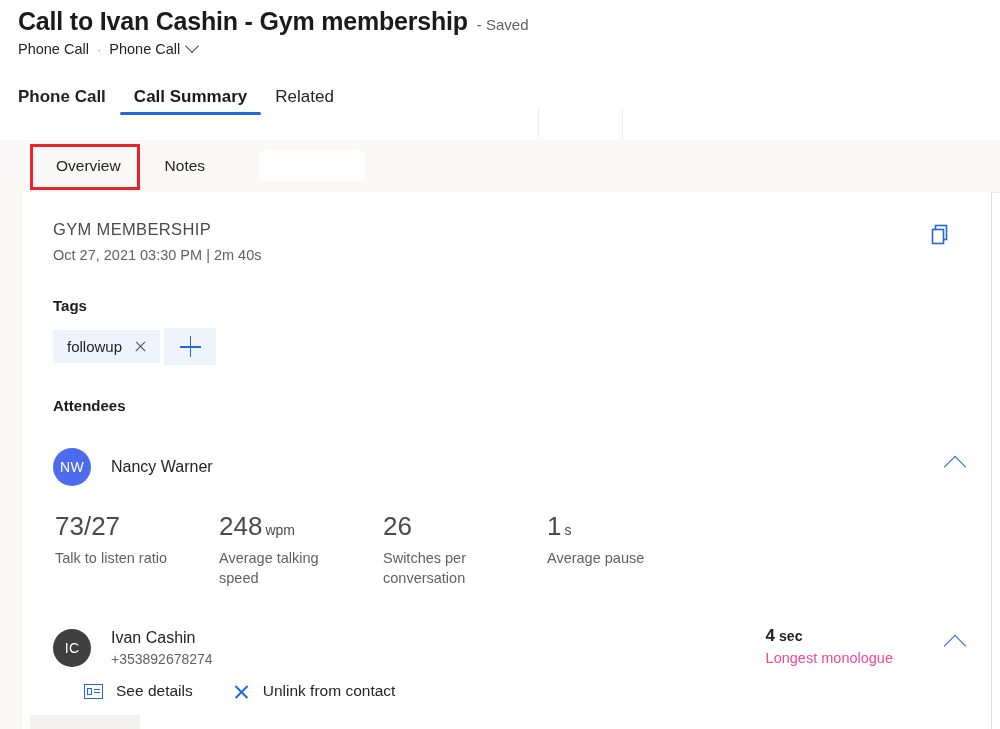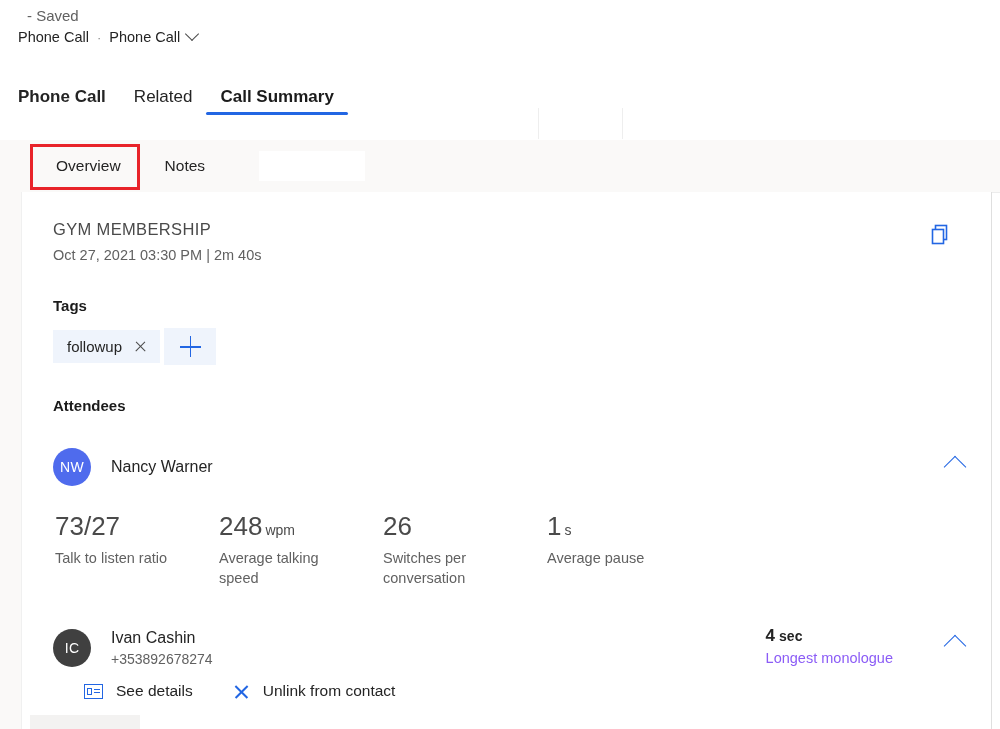--- a/index.html
+++ b/index.html
@@ -326,21 +326,21 @@
     max-width: 130px;
   }
 
   .mono-stat {
     position: absolute;
     right: 90px;
     top: 0px;
   }
   .mono-value { font-size: 17px; font-weight: bold; color: #242424; }
   .mono-unit { font-size: 14px; font-weight: bold; color: #242424; margin-left: 4px; }
-  .mono-label { font-size: 14.5px; color: #8b5cf6; margin-top: 4px; }
+  .mono-label { font-size: 14.5px; color: #ec4899; margin-top: 4px; }
 
   
   .action-row {
     position: absolute;
     left: 62px;
     top: 490px;
     display: flex;
     align-items: center;
     gap: 40px;
   }
@@ -399,41 +399,42 @@
     background: #f3f2f1;
   }
 </style>
 </head>
 <body>
 
 <div id="root">
 
   <div class="record-header">
     <div class="record-title-line">
+      <span class="record-title">Call to Ivan Cashin - Gym membership</span>
       <span class="record-saved">- Saved</span>
     </div>
     <div class="record-subline">
       <span>Phone Call</span>
       <span class="sep">·</span>
       <span class="entity-picker">
         <span>Phone Call</span>
         <span class="chev-sm"></span>
       </span>
     </div>
   </div>
 
   <div class="primary-tabs">
     <div class="ptab bold-static">
       <span>Phone Call</span>
     </div>
+    <div class="ptab selected">
+      <span>Call Summary</span>
+    </div>
     <div class="ptab">
       <span>Related</span>
-    </div>
-    <div class="ptab selected">
-      <span>Call Summary</span>
     </div>
   </div>
 
   <div class="cmd-sep" style="left:538px;"></div>
   <div class="cmd-sep" style="left:622px;"></div>
 
   <div class="subtab-strip">
     <div class="subtabs">
       <div class="stab">
         <span>Overview</span>

